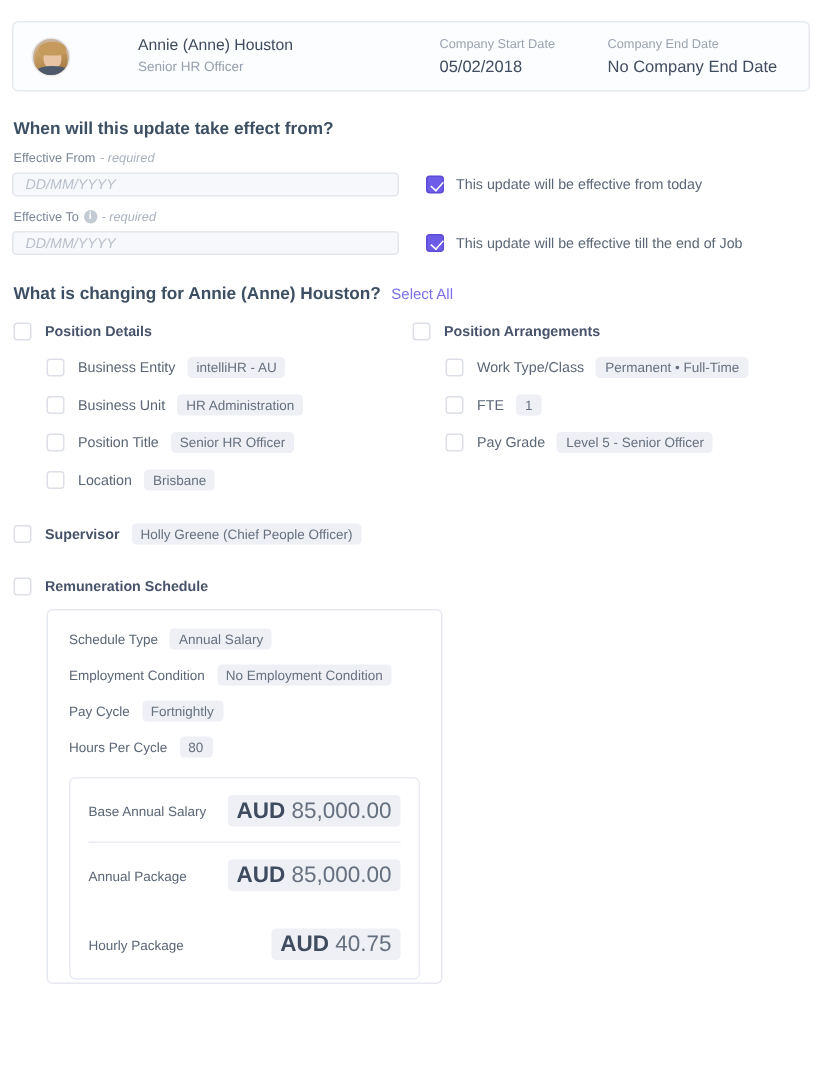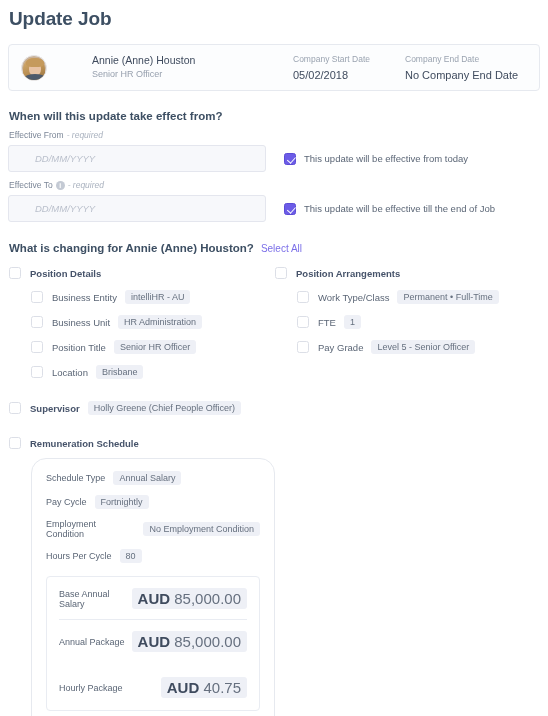--- a/index.html
+++ b/index.html
@@ -111,29 +111,29 @@
   }
 
   
   .date-row {
     display: flex;
     align-items: center;
     margin-top: 5px;
   }
   .date-input {
     width: 258px;
-    height: 27px;
+    height: 16px;
     border: 1px solid #e4e6ee;
     border-radius: 3px;
     background: #f7f8fb;
     font-family: "Liberation Sans", sans-serif;
     font-size: 9.5px;
     font-style: italic;
     color: #b6bcc8;
-    padding: 0 26px;
+    padding: 0 8px;
     outline: none;
   }
   .date-input::placeholder { color: #b9bfcb; font-style: italic; }
   .check-inline { display: flex; align-items: center; margin-left: 18px; }
   .cb {
     width: 12px; height: 12px;
     border-radius: 2.5px;
     flex: 0 0 12px;
     background: #ffffff;
     border: 1px solid #dcdfe7;
@@ -189,24 +189,24 @@
   }
 
   
   .standalone { display: flex; align-items: center; margin-top: 22px; padding-left: 1px; }
   .standalone .group-title { margin-left: 9px; }
 
   
   .remun-box {
     margin-top: 9px;
     margin-left: 23px;
-    width: 244px;
+    width: 264px;
     border: 1px solid #e6e9ef;
-    border-radius: 15px;
-    padding: 12px 14px 27px 14px;
+    border-radius: 4px;
+    padding: 12px 14px 2px 14px;
     background: #ffffff;
   }
   .remun-row { display: flex; align-items: center; margin-bottom: 10px; }
   .remun-row:last-of-type { margin-bottom: 0; }
   .remun-label { font-size: 9px; color: #5b6676; }
   .inner-box {
     margin-top: 13px;
     border: 1px solid #e9ecf2;
     border-radius: 4px;
     padding: 11px 12px 12px 12px;
@@ -223,21 +223,20 @@
   }
   .money-chip b { color: #3f4b5e; font-weight: bold; }
   .divider { height: 1px; background: #e9ecf2; margin: 10px 0 11px 0; }
   .money-row.tight { margin-bottom: 25px; }
 </style>
 </head>
 <body>
 
 <div class="page">
 
-  <h1 class="page-title">Update Job</h1>
 
   <div class="person-card">
     <div class="avatar">
       <div class="hair-back"></div>
       <div class="face"></div>
       <div class="hair-front"></div>
       <div class="shoulder"></div>
     </div>
     <div class="person-name-block">
       <div class="person-name">Annie (Anne) Houston</div>
@@ -349,26 +348,26 @@
     <span class="cb"></span>
     <span class="group-title">Remuneration Schedule</span>
   </div>
 
   <div class="remun-box">
     <div class="remun-row">
       <span class="remun-label">Schedule Type</span>
       <span class="chip">Annual Salary</span>
     </div>
     <div class="remun-row">
+      <span class="remun-label">Employment Condition</span>
+      <span class="chip">No Employment Condition</span>
+    </div>
+    <div class="remun-row">
       <span class="remun-label">Pay Cycle</span>
       <span class="chip">Fortnightly</span>
-    </div>
-    <div class="remun-row">
-      <span class="remun-label">Employment Condition</span>
-      <span class="chip">No Employment Condition</span>
     </div>
     <div class="remun-row">
       <span class="remun-label">Hours Per Cycle</span>
       <span class="chip">80</span>
     </div>
 
     <div class="inner-box">
       <div class="money-row">
         <span class="money-label">Base Annual Salary</span>
         <span class="money-chip"><b>AUD</b> <span>85,000.00</span></span>

